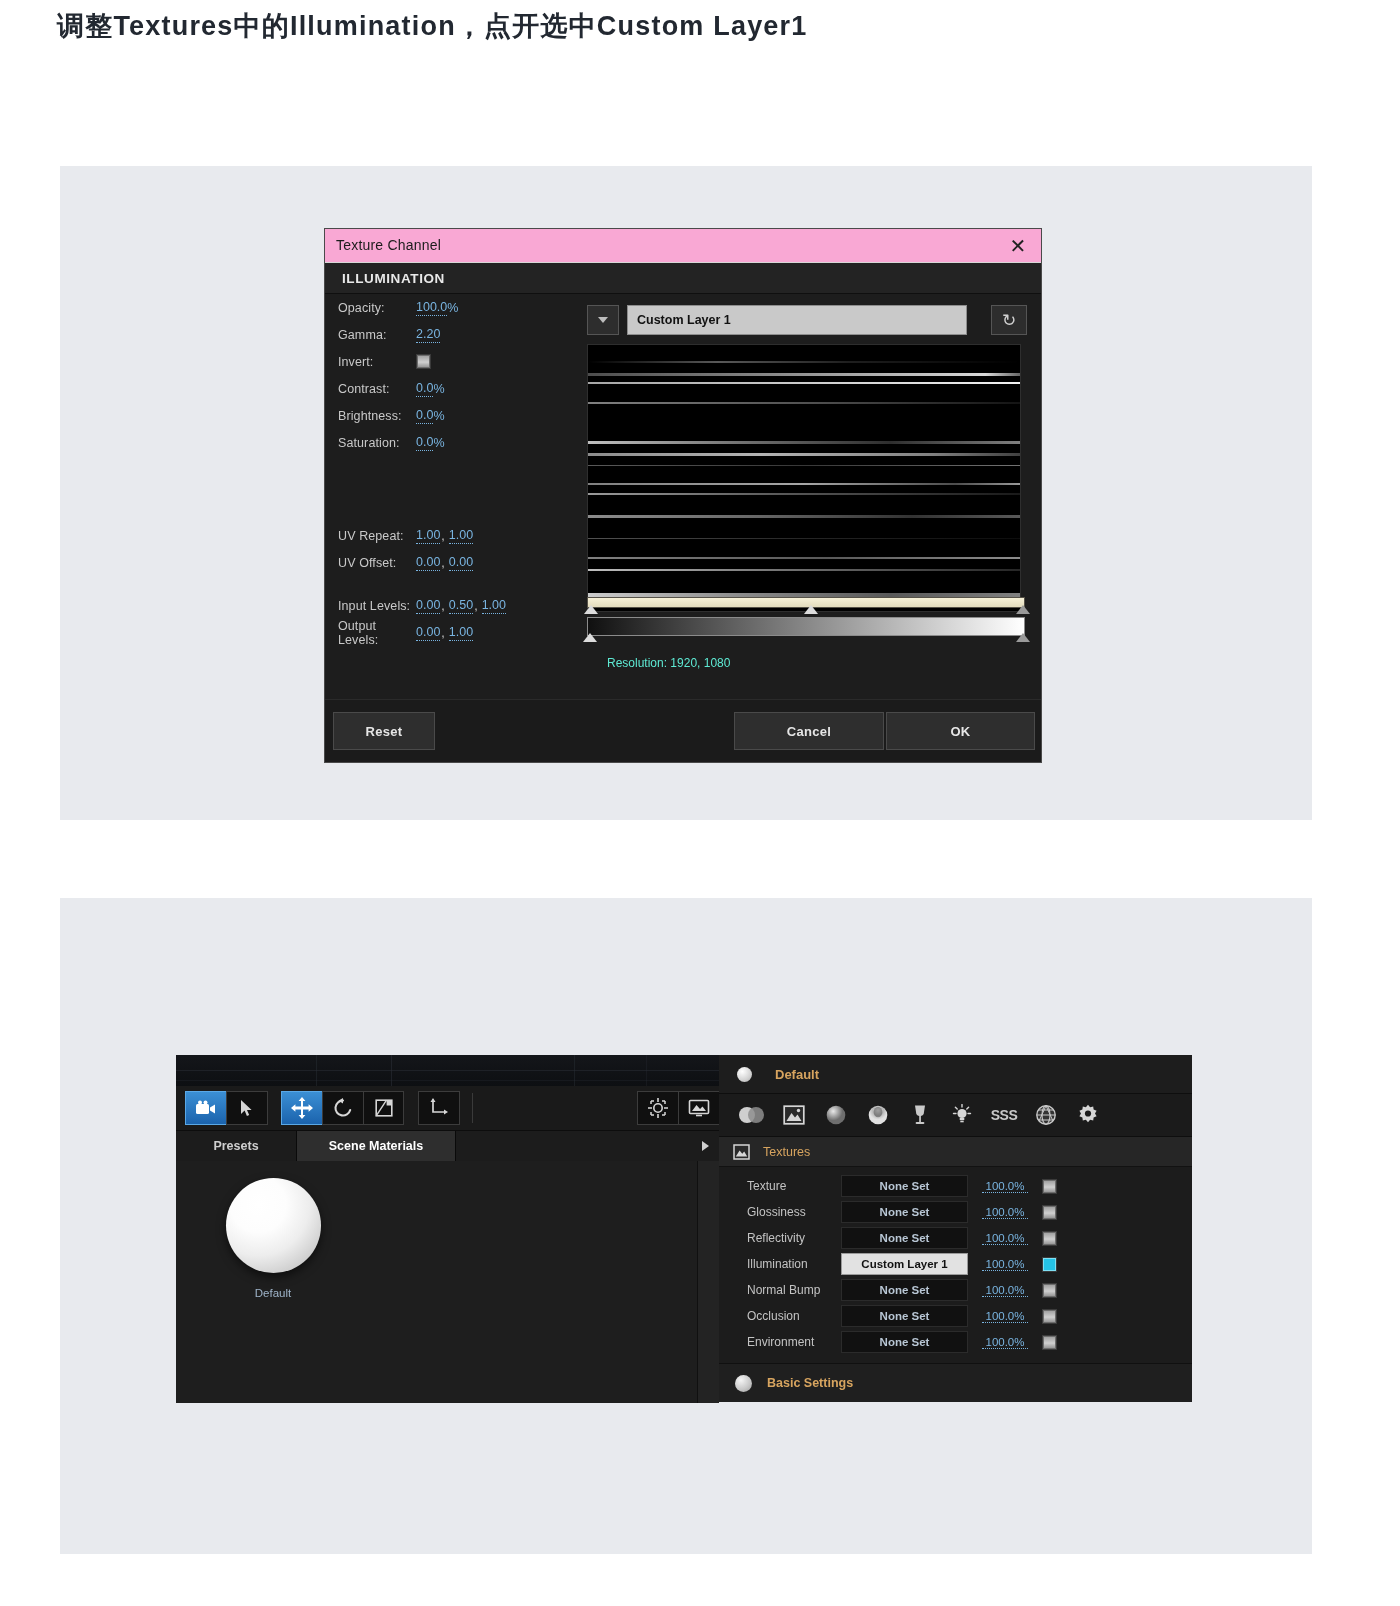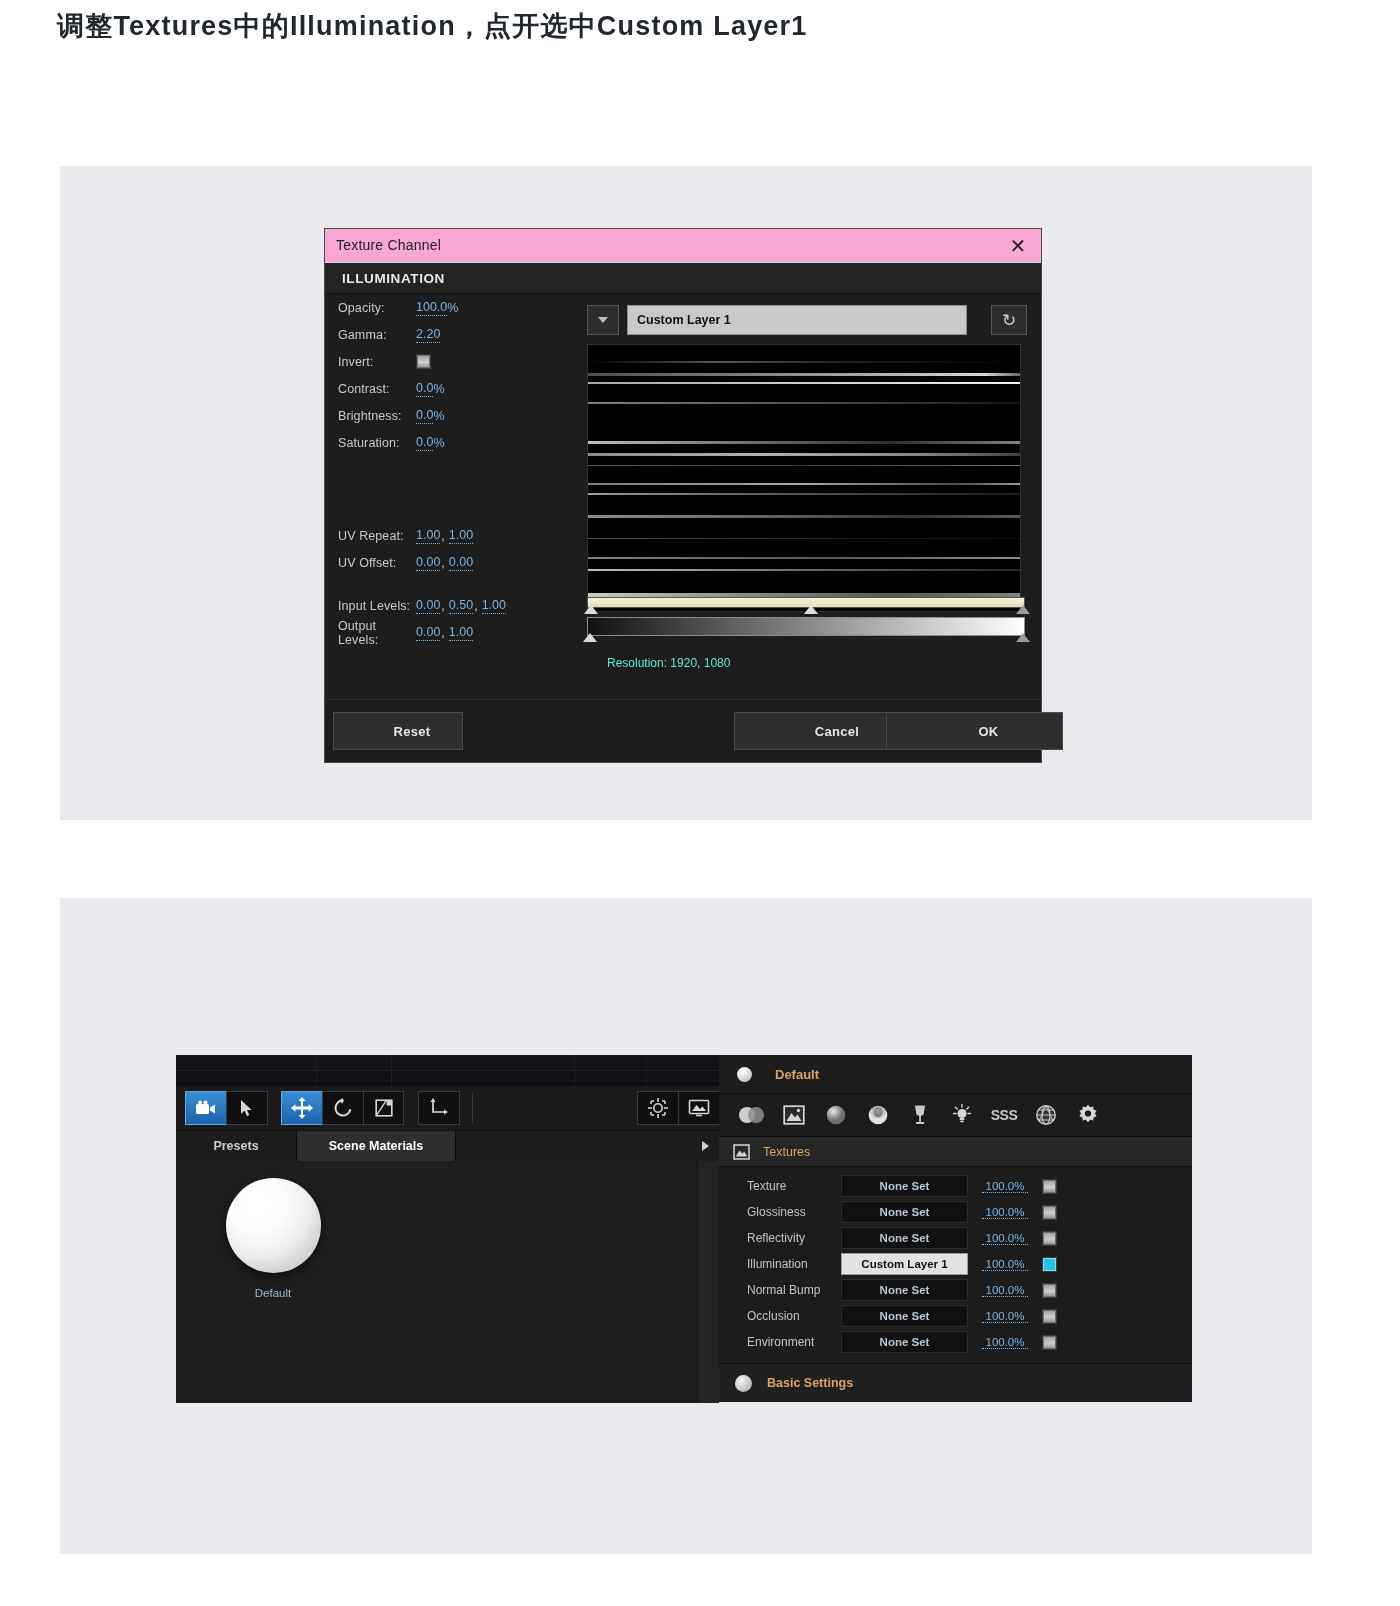--- a/index.html
+++ b/index.html
@@ -126,21 +126,20 @@
   
   .dlg-footer{
     position:absolute;left:0;bottom:0;width:100%;height:62px;background:#1b1b1b;
     border-top:1px solid #2a2a2a;
   }
   .btn{
     position:absolute;top:12px;height:36px;background:#2e2e2e;
     border:1px solid #4a4a4a;color:#e6e6e6;font-size:13px;font-weight:bold;
     display:flex;align-items:center;justify-content:center;cursor:pointer;
     letter-spacing:.3px;
-    padding-left:28px;
   }
   #btn-reset{left:8px;width:100px;}
   #btn-cancel{left:409px;width:148px;}
   #btn-ok{left:561px;width:147px;}
 
   
   #material-editor{
     position:absolute;left:176px;top:1055px;width:1016px;height:347px;
     background:#1a1a1a;
   }

